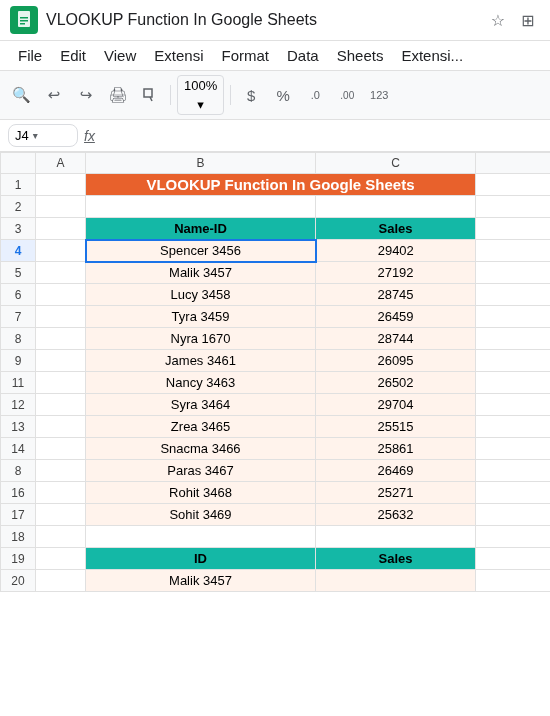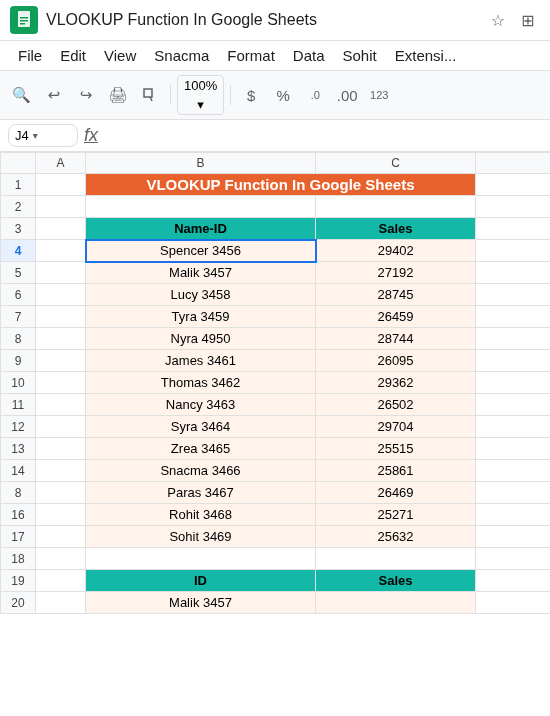--- a/index.html
+++ b/index.html
@@ -127,21 +127,21 @@
       display: flex;
       align-items: center;
     }
     .cell-ref-dropdown {
       color: #5f6368;
       font-size: 10px;
       margin-left: 4px;
     }
     .fx-icon {
       color: #5f6368;
-      font-size: 18px;
+      font-size: 14px;
       font-style: italic;
       text-decoration: underline;
     }
     .formula-input {
       flex: 1;
       border: none;
       font-size: 13px;
       outline: none;
     }
 
@@ -226,24 +226,24 @@
   <div class="title-icons">
     <span class="title-icon">☆</span>
     <span class="title-icon">⊞</span>
   </div>
 </div>
 
 <div class="menu-bar">
   <span class="menu-item">File</span>
   <span class="menu-item">Edit</span>
   <span class="menu-item">View</span>
-  <span class="menu-item">Snacma</span>
+  <span class="menu-item">Extensi</span>
   <span class="menu-item">Format</span>
   <span class="menu-item">Data</span>
-  <span class="menu-item">Sohit</span>
+  <span class="menu-item">Sheets</span>
   <span class="menu-item">Extensi...</span>
 </div>
 
 <div class="toolbar">
   <div class="toolbar-btn">🔍</div>
   <div class="toolbar-btn">↩</div>
   <div class="toolbar-btn">↪</div>
   <div class="toolbar-btn">🖨</div>
   <div class="toolbar-btn">
     <svg width="16" height="16" viewBox="0 0 16 16">
@@ -253,21 +253,21 @@
   </div>
   <div class="toolbar-separator"></div>
   <div class="zoom-control">
     <span>100%</span>
     <span>▾</span>
   </div>
   <div class="toolbar-separator"></div>
   <div class="toolbar-btn">$</div>
   <div class="toolbar-btn">%</div>
   <div class="toolbar-btn" style="font-size:11px;">.0</div>
-  <div class="toolbar-btn" style="font-size:15px;">.00</div>
+  <div class="toolbar-btn" style="font-size:10px;">.00</div>
   <div class="toolbar-btn" style="font-size:11px;">123</div>
 </div>
 
 <div class="formula-bar">
   <div class="cell-ref">
     <span>J4</span>
     <span class="cell-ref-dropdown">▾</span>
   </div>
   <span class="fx-icon">fx</span>
   <input class="formula-input" type="text" value="" style="">
@@ -336,36 +336,29 @@
         <tr>
           <td class="row-num">7</td>
           <td class="empty-cell"></td>
           <td class="data-cell">Tyra  3459</td>
           <td class="data-cell">26459</td>
           <td class="empty-cell"></td>
         </tr>
         <tr>
           <td class="row-num">8</td>
           <td class="empty-cell"></td>
-          <td class="data-cell">Nyra  4950</td>
+          <td class="data-cell">Nyra  1670</td>
           <td class="data-cell">28744</td>
           <td class="empty-cell"></td>
         </tr>
         <tr>
           <td class="row-num">9</td>
           <td class="empty-cell"></td>
           <td class="data-cell">James  3461</td>
           <td class="data-cell">26095</td>
-          <td class="empty-cell"></td>
-        </tr>
-        <tr>
-          <td class="row-num">10</td>
-          <td class="empty-cell"></td>
-          <td class="data-cell">Thomas  3462</td>
-          <td class="data-cell">29362</td>
           <td class="empty-cell"></td>
         </tr>
         <tr>
           <td class="row-num">11</td>
           <td class="empty-cell"></td>
           <td class="data-cell">Nancy  3463</td>
           <td class="data-cell">26502</td>
           <td class="empty-cell"></td>
         </tr>
         <tr>

